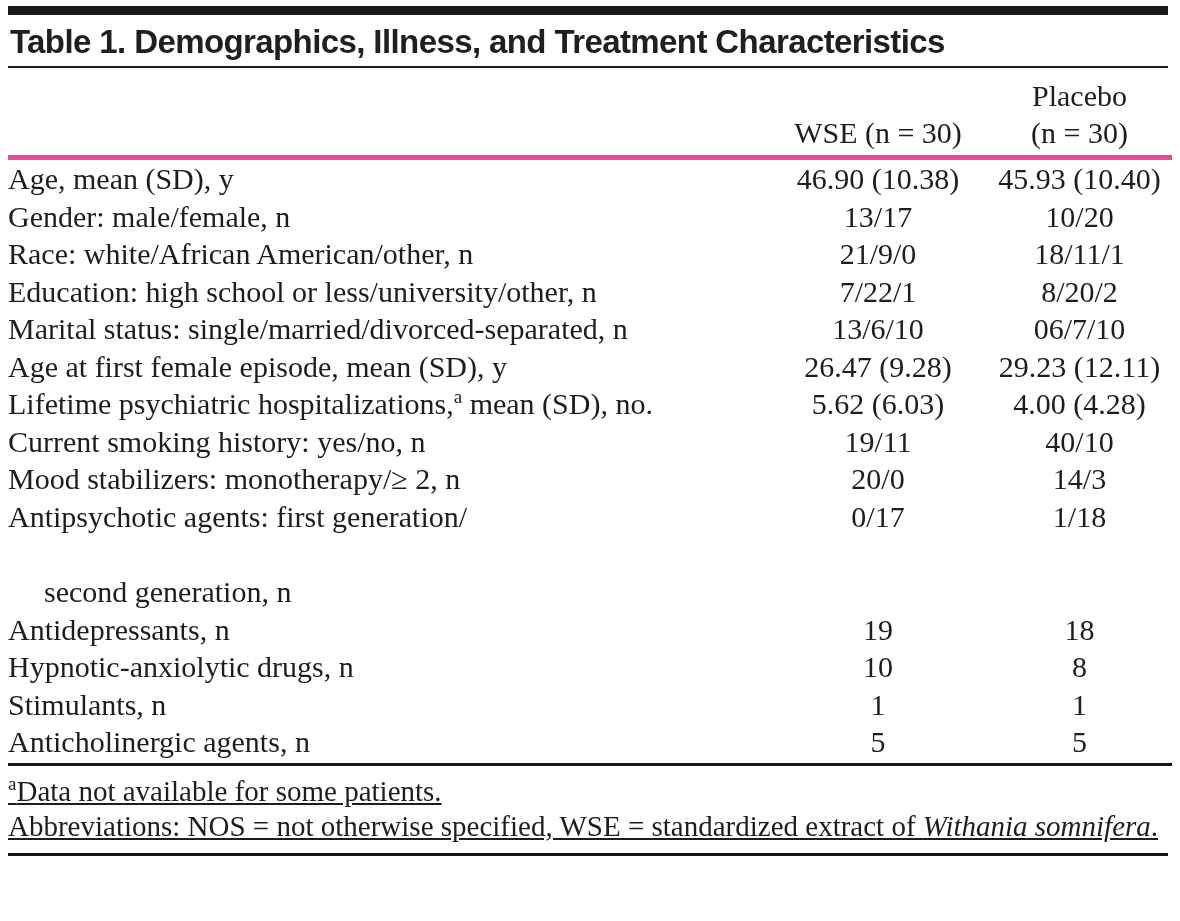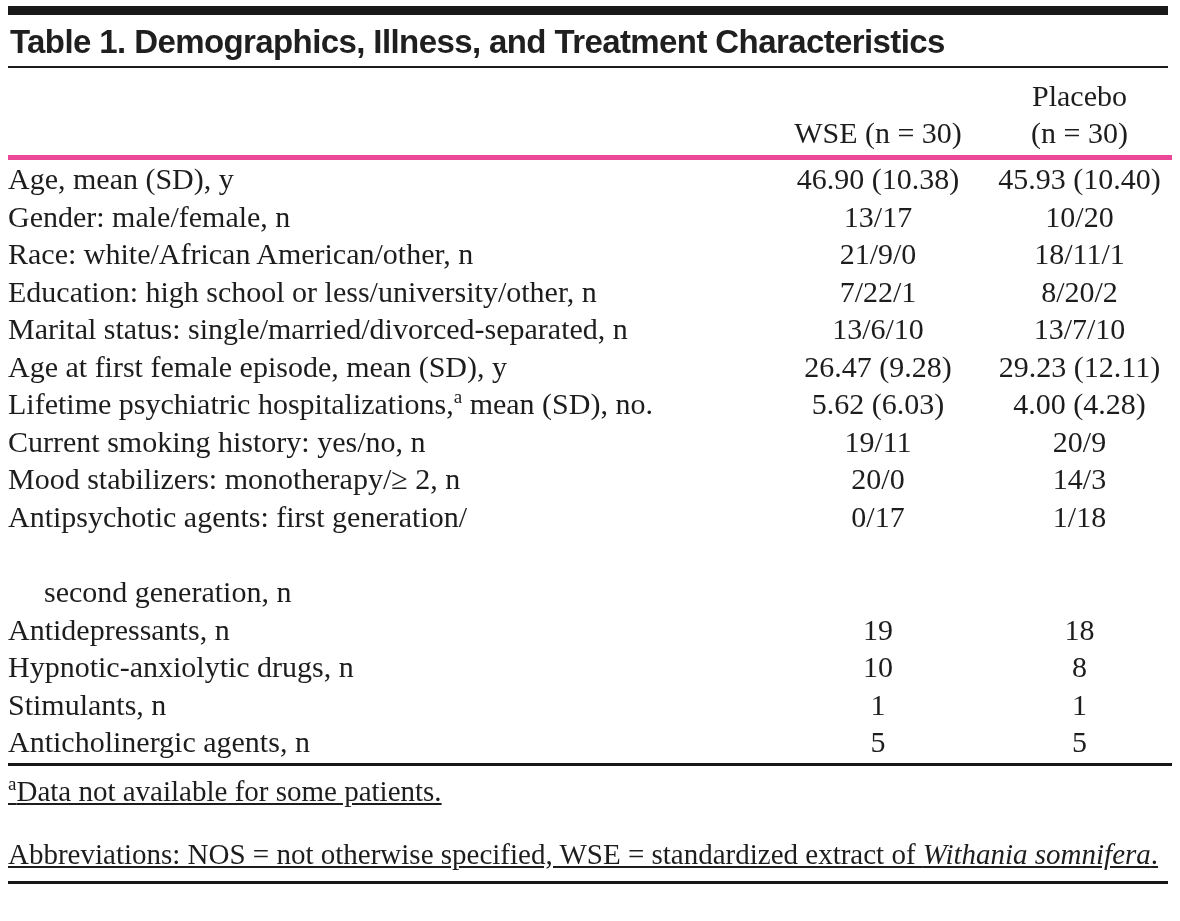--- a/index.html
+++ b/index.html
@@ -71,21 +71,20 @@
   .footnotes {
     border-bottom: 3px solid #171717;
     padding: 8px 0 9px 0;
     font-size: 29px;
     line-height: 35px;
     text-decoration: underline;
   }
   .fn-abbrev {
     padding-left: 38px;
     text-indent: -38px;
-    margin-top: 28px;
   }
   .fn-italic { font-style: italic; }
 </style>
 </head>
 <body>
 
 <div class="page">
 
   <div class="top-bar"></div>
 
@@ -128,36 +127,36 @@
         <td class="val">18/11/1</td>
       </tr>
       <tr>
         <td class="lbl">Education: high school or less/university/other, n</td>
         <td class="val">7/22/1</td>
         <td class="val">8/20/2</td>
       </tr>
       <tr>
         <td class="lbl">Marital status: single/married/divorced-separated, n</td>
         <td class="val">13/6/10</td>
-        <td class="val">13/7/10</td>
+        <td class="val">06/7/10</td>
       </tr>
       <tr>
         <td class="lbl">Age at first female episode, mean (SD), y</td>
         <td class="val">26.47 (9.28)</td>
         <td class="val">29.23 (12.11)</td>
       </tr>
       <tr>
         <td class="lbl"><span>Lifetime psychiatric hospitalizations,</span><sup class="fnmark">a</sup><span> mean (SD), no.</span></td>
         <td class="val">5.62 (6.03)</td>
         <td class="val">4.00 (4.28)</td>
       </tr>
       <tr>
         <td class="lbl">Current smoking history: yes/no, n</td>
         <td class="val">19/11</td>
-        <td class="val">20/9</td>
+        <td class="val">40/10</td>
       </tr>
       <tr>
         <td class="lbl">Mood stabilizers: monotherapy/≥ 2, n</td>
         <td class="val">20/0</td>
         <td class="val">14/3</td>
       </tr>
       <tr>
         <td class="lbl">
           <div>Antipsychotic agents: first generation/</div>
           <div class="label-wrap2">second generation, n</div>

